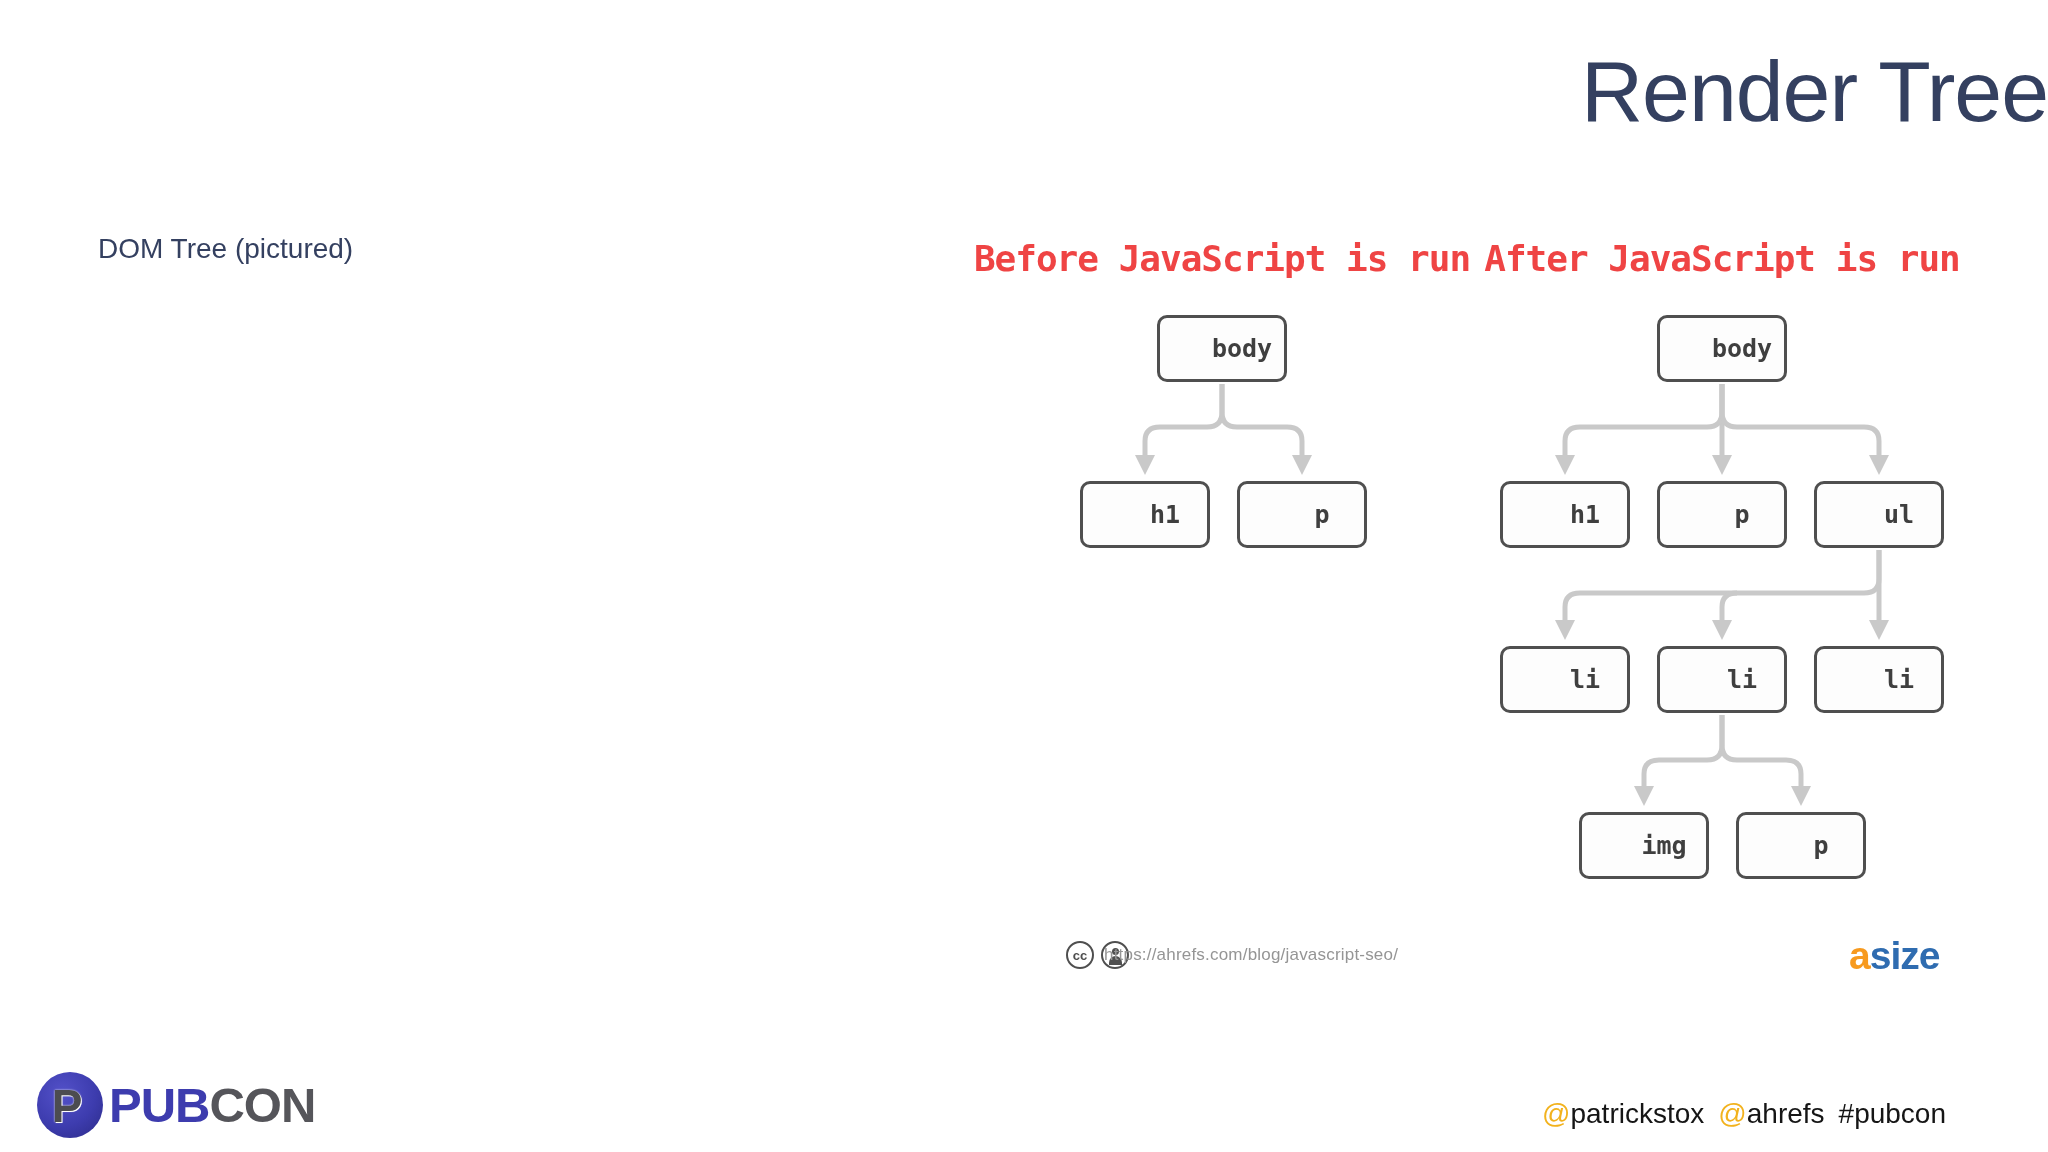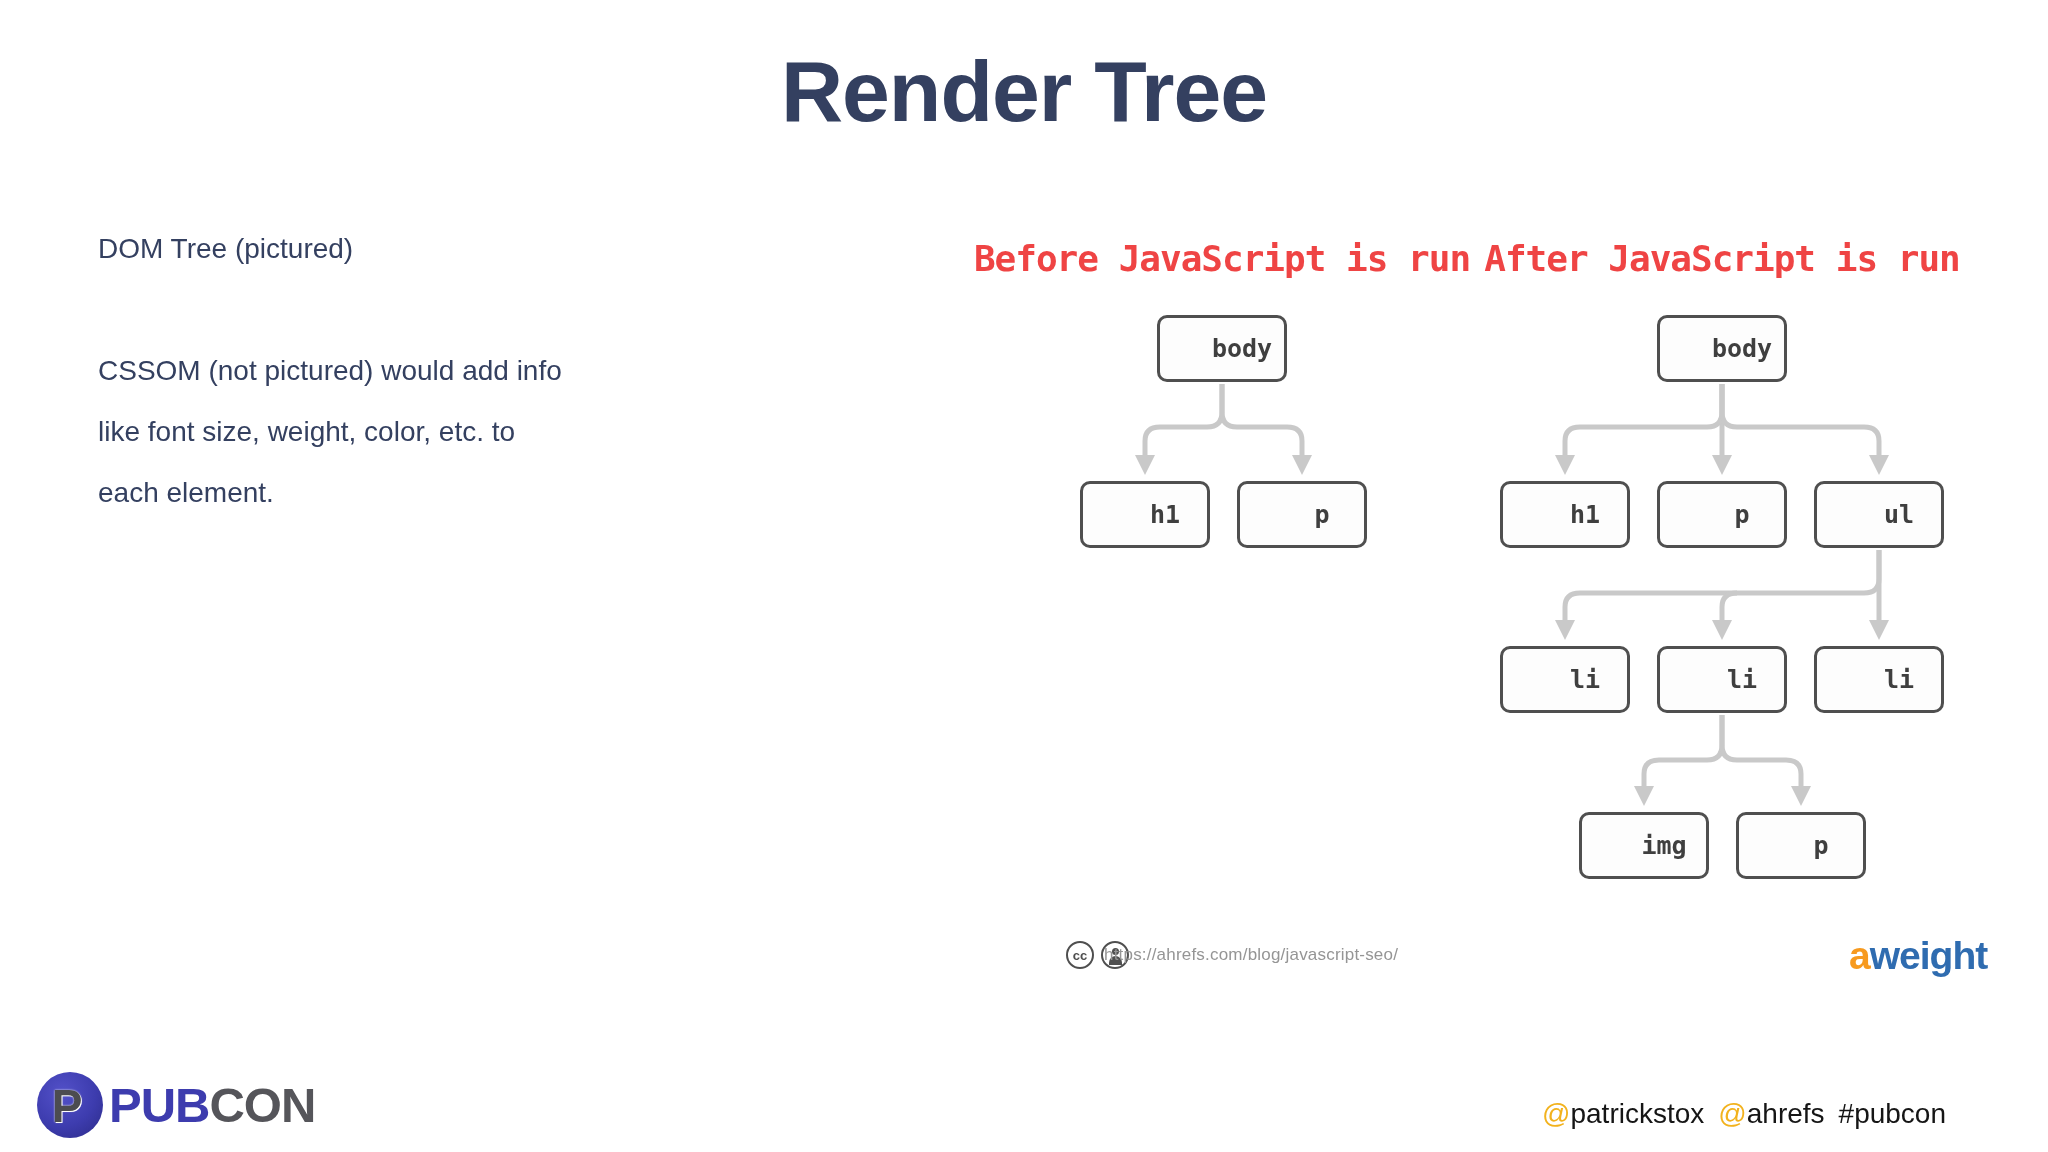--- a/index.html
+++ b/index.html
@@ -6,22 +6,22 @@
   .slide{
     position:relative;
     width:2048px;height:1152px;
     background:#ffffff;
     overflow:hidden;
     font-family:"Liberation Sans",sans-serif;
   }
   
   .title{
     position:absolute;left:0;top:42px;width:2048px;
-    text-align:center;
-    font-size:86px;font-weight:bold;
+    text-align:right;
+    font-size:86px;font-weight:normal;
     color:#344060;
     letter-spacing:-1px;
   }
   
   .left-text{
     position:absolute;left:98px;top:218px;width:680px;
     color:#344060;font-size:28px;line-height:61px;
   }
   .left-text .para2{margin-top:61px;}
   
@@ -105,25 +105,20 @@
 </style>
 </head>
 <body>
 
 <div class="slide">
 
   <div class="title">Render Tree</div>
 
   <div class="left-text">
     <div>DOM Tree (pictured)</div>
-    <div class="para2">
-      <div>CSSOM (not pictured) would add info</div>
-      <div>like font size, weight, color, etc. to</div>
-      <div>each element.</div>
-    </div>
   </div>
 
   <div class="diag-header" style="left:1222px">Before JavaScript is run</div>
   <div class="diag-header" style="left:1722px">After JavaScript is run</div>
 
   <svg class="connectors" width="2048" height="1152" viewBox="0 0 2048 1152">
     <defs>
       <marker id="ah" viewBox="0 0 10 10" refX="1" refY="5" markerWidth="4" markerHeight="4" orient="auto">
         <path d="M0 0 L10 5 L0 10 z" fill="#c9c9c9"></path>
       </marker>
@@ -164,21 +159,21 @@
     <span>cc</span>
   </div>
   <div class="cc-icon" style="left:1062px;top:941px">
     <span class="person">
       <span class="head"></span>
       <span class="bodyshape"></span>
     </span>
   </div>
   <div class="attr-url">https://ahrefs.com/blog/javascript-seo/</div>
 
-  <div class="ahrefs-logo"><span class="a">a</span><span class="hrefs">weight</span></div>
+  <div class="ahrefs-logo"><span class="a">a</span><span class="hrefs">size</span></div>
 
   <div class="pubcon">
     <div class="pubcon-circle">
       <span class="pmark">P</span>
     </div>
     <div class="pubcon-word"><span class="pub">PUB</span><span class="con">CON</span></div>
   </div>
 
   <div class="social"><span class="at">@</span><span>patrickstox</span><span class="sep"></span><span class="at">@</span><span>ahrefs</span><span class="sep"></span><span>#pubcon</span></div>
 

